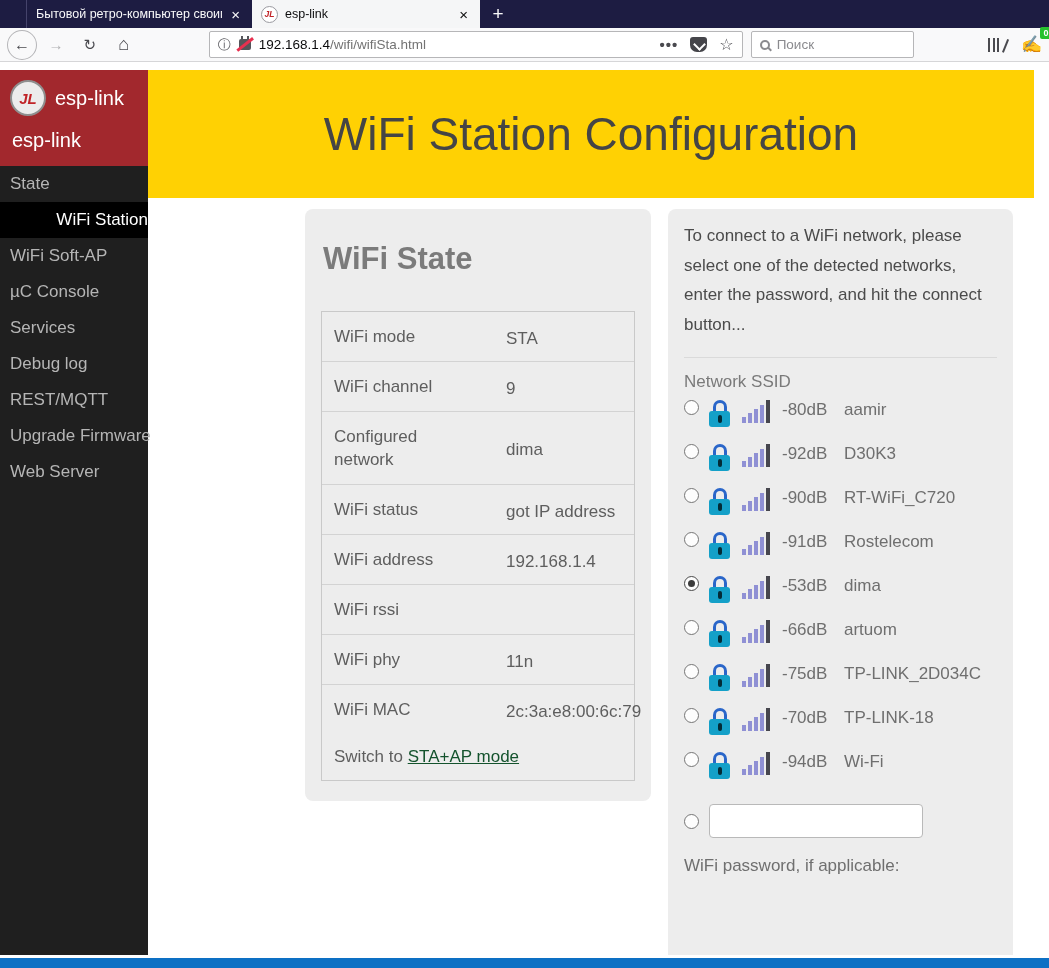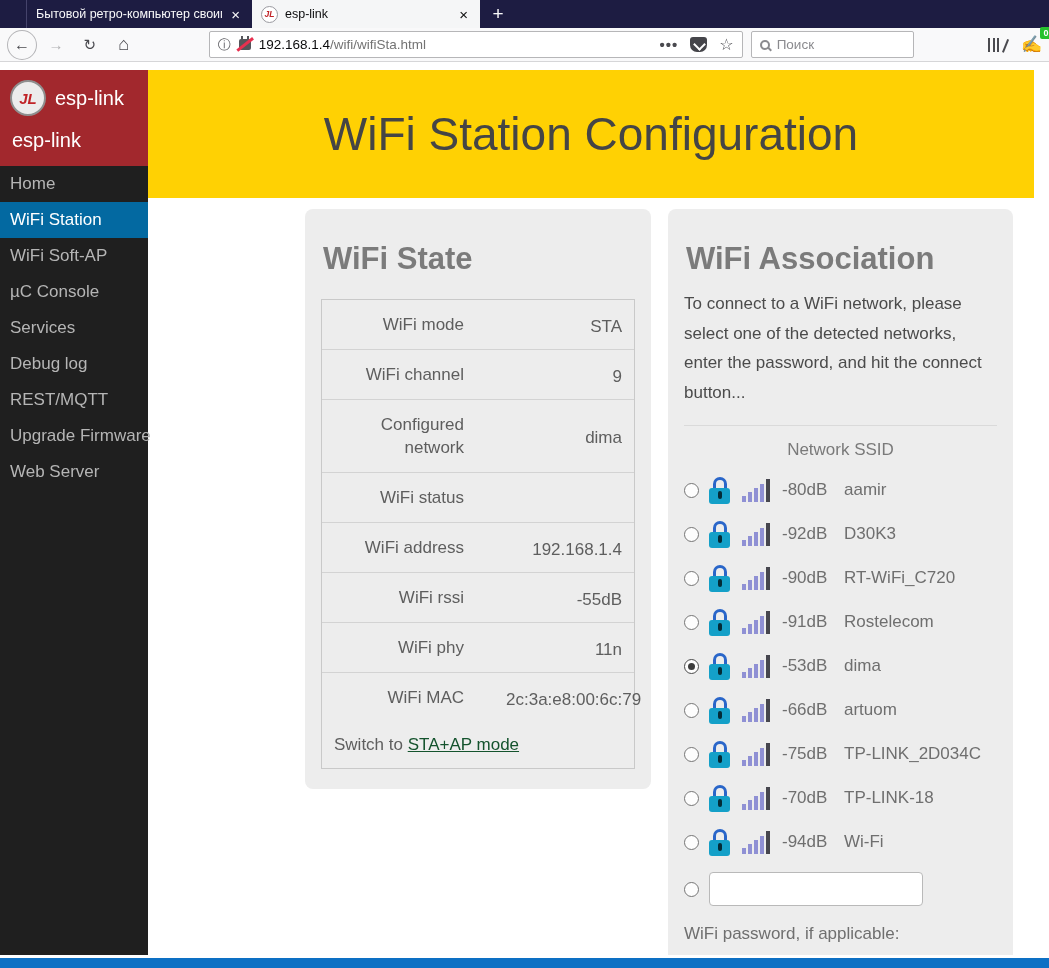--- a/index.html
+++ b/index.html
@@ -63,44 +63,44 @@
   .sidebar { position:absolute; left:0; top:8px; bottom:0; width:148px; background:#1f1f1f; }
   .side-head { background:#a2282d; padding:10px 10px 0; }
   .logo-row { display:flex; align-items:center; gap:9px; }
   .logo-circle { width:36px; height:36px; border-radius:50%; background:#ececec; border:2px solid #8f8f8f;
                  color:#c02327; font-weight:bold; font-style:italic; font-size:15px;
                  display:flex; align-items:center; justify-content:center; flex:none; }
   .logo-title { color:#fff; font-size:20px; }
   .side-brand { color:#fff; font-size:20px; padding:13px 0 14px 2px; }
   .side-nav .item { height:36px; line-height:36px; padding-left:10px; font-size:17px; color:#b5b5b5;
                     white-space:nowrap; cursor:pointer; }
-  .side-nav .item.active { background:#0369a1; color:#fff; }
+  .side-nav .item.active { background:#000000; color:#fff;text-align:right; }
 
   .yellow-header { position:absolute; left:148px; right:15px; top:8px; height:128px; background:#ffd103;
                    display:flex; align-items:center; justify-content:center;text-align:right; }
   .yellow-header h1 { font-size:46px; font-weight:400; color:#454545; }
 
   .card { position:absolute; top:147px; background:#ededed; border-radius:8px; padding:0 16px 20px; }
   .card h2 { font-size:31px; font-weight:bold; color:#7b7b7b; margin:32px 0 0 2px; }
 
   .card-state { left:305px; width:346px; }
-  .ttable { margin-top:22px; border:1px solid #c9c9c9; font-size:17px; color:#5e5e5e;text-align:right; }
+  .ttable { margin-top:34px; border:1px solid #c9c9c9; font-size:17px; color:#5e5e5e; }
   .trow { display:flex; align-items:center; border-bottom:1px solid #d3d3d3; }
   .trow:last-child { border-bottom:none; }
   .tlabel { flex:0 0 142px; padding:13px 0 13px 12px; line-height:23px; }
   .tvalue { flex:1; padding:13px 12px 9px 42px; }
   .switch-row { padding:13px 12px; font-size:17px; color:#5e5e5e; }
   .switch-row a { color:#14532d; text-decoration:underline; }
 
   .card-assoc { left:668px; width:345px; height:846px; }
   .assoc-intro { margin-top:12px; font-size:17px; line-height:29.5px; color:#4b4b4b; }
   .assoc-divider { border:none; border-top:1px solid #dadada; margin-top:18px; }
-  .ssid-label { margin-top:14px; font-size:17px; color:#7a7a7a;text-align:center; }
+  .ssid-label { margin-top:14px; font-size:17px; color:#7a7a7a; }
   .net-list { margin-top:8px; }
-  .net-row { display:flex; align-items:center; height:44px; }
+  .net-row { display:flex; height:44px; }
   .radio { width:15px; height:15px; border:1.5px solid #757575; border-radius:50%; background:#fdfdfd;
            position:relative; flex:none; cursor:pointer; }
   .radio.checked { border-color:#4a4a4a; }
   .radio.checked::after { content:""; position:absolute; left:50%; top:50%; width:7px; height:7px; margin:-3.5px 0 0 -3.5px;
                           border-radius:50%; background:#3c3c3c; }
   .lock-icon { position:relative; width:21px; height:27px; margin-left:10px; flex:none; }
   .lock-shackle { position:absolute; top:0; left:3.5px; width:14px; height:14px;
                   border:3.5px solid #2a66c9; border-bottom:none; border-radius:7px 7px 0 0; }
   .lock-body { position:absolute; bottom:0; left:0; width:21px; height:16px; background:#14a0c8; border-radius:3px; }
   .lock-body::after { content:""; position:absolute; left:50%; top:3.5px; transform:translateX(-50%);
@@ -178,21 +178,21 @@
         <div class="side-head">
           <div class="logo-row">
             <span class="logo-circle">JL</span>
             <span class="logo-title">esp-link</span>
           </div>
           <div class="side-brand">esp-link</div>
         </div>
         <div class="side-nav">
 
         <div class="item">
-              <span>Home</span>
+              <span>State</span>
             </div>
             <div class="item active">
               <span>WiFi Station</span>
             </div>
             <div class="item">
               <span>WiFi Soft-AP</span>
             </div>
             <div class="item">
               <span>µC Console</span>
             </div>
@@ -230,46 +230,45 @@
               <div class="trow">
                 <div class="tlabel">WiFi channel</div>
                 <div class="tvalue">9</div>
               </div>
               <div class="trow">
                 <div class="tlabel">Configured network</div>
                 <div class="tvalue">dima</div>
               </div>
               <div class="trow">
                 <div class="tlabel">WiFi status</div>
+                <div class="tvalue">got IP address</div>
               </div>
               <div class="trow">
                 <div class="tlabel">WiFi address</div>
                 <div class="tvalue">192.168.1.4</div>
               </div>
               <div class="trow">
                 <div class="tlabel">WiFi rssi</div>
-                <div class="tvalue">-55dB</div>
               </div>
               <div class="trow">
                 <div class="tlabel">WiFi phy</div>
                 <div class="tvalue">11n</div>
               </div>
               <div class="trow">
                 <div class="tlabel">WiFi MAC</div>
                 <div class="tvalue">2c:3a:e8:00:6c:79</div>
               </div>
             </div>
           <div class="trow">
             <div class="switch-row"><span>Switch to </span><a href="#">STA+AP mode</a></div>
           </div>
         </div>
       </div>
 
       <div class="card card-assoc">
-        <h2>WiFi Association</h2>
         <p class="assoc-intro">To connect to a WiFi network, please select one of the detected networks, enter the password, and hit the connect button...</p>
         <hr class="assoc-divider">
         <div class="ssid-label">Network SSID</div>
 
         <div class="net-list">
 
         <div class="net-row">
               <span class="radio"></span>
               <span class="lock-icon">
                 <span class="lock-shackle"></span>

